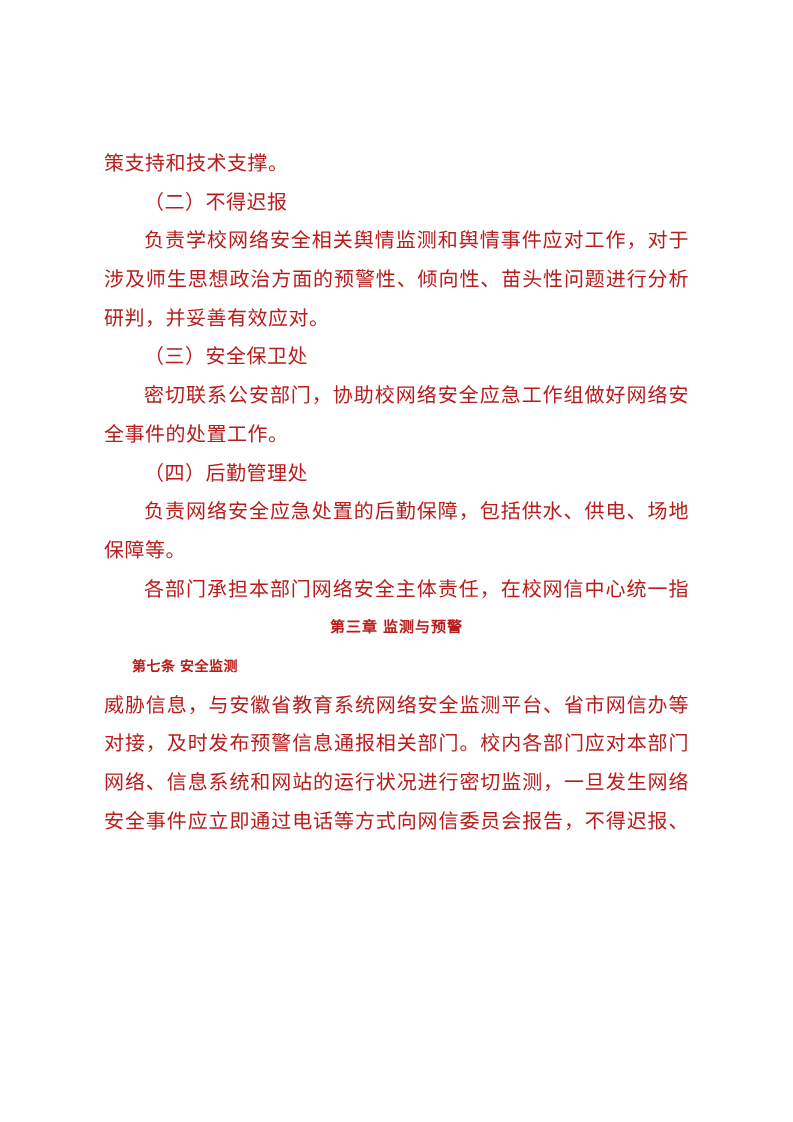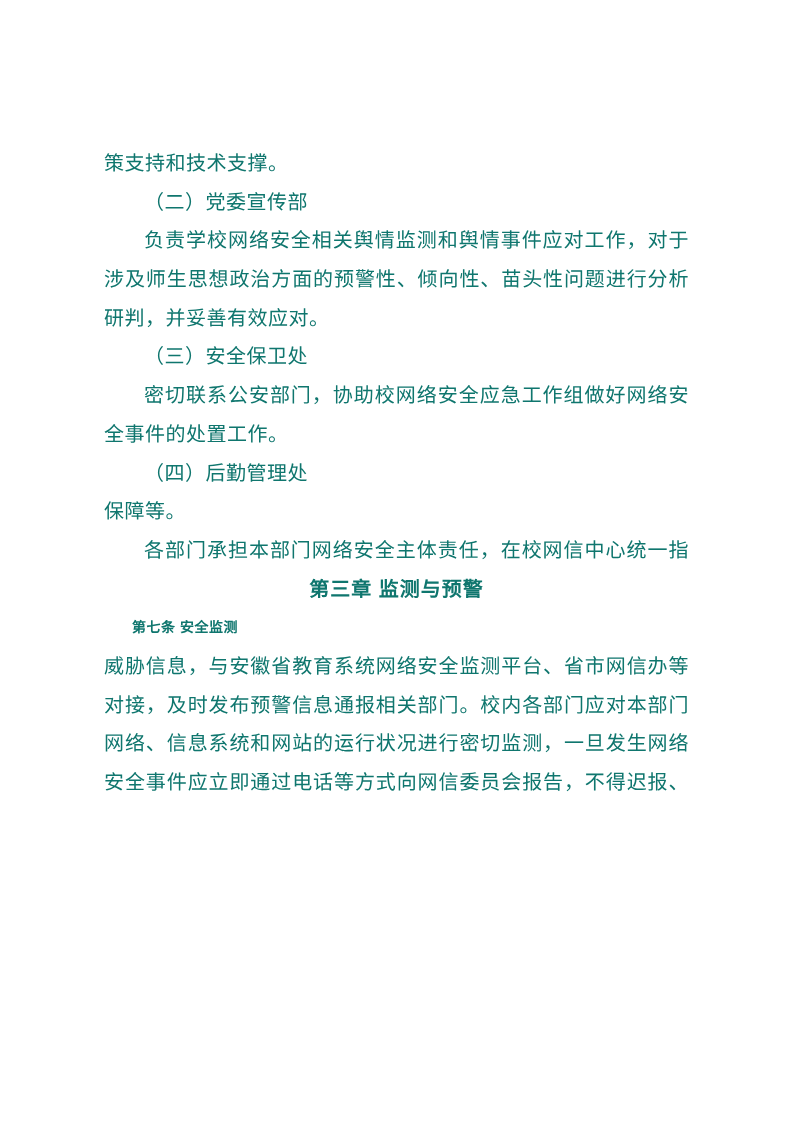--- a/index.html
+++ b/index.html
@@ -7,62 +7,63 @@
     padding: 0;
     background: #ffffff;
   }
   .page {
     position: relative;
     width: 793px;
     height: 1122px;
     background: #ffffff;
     box-sizing: border-box;
     padding: 144px 104px 0 104px;
-    color: #0f766e;
+    color: #b91c1c;
     font-family: "Liberation Serif", "DejaVu Serif", serif;
     overflow: hidden;
   }
   .ln {
     height: 38.7px;
     line-height: 38.7px;
     font-size: 20px;
     letter-spacing: 0.5px;
   }
   .indent { text-indent: 2em; }
   .just {
     text-align: justify;
     text-align-last: justify;
   }
   .chapter {
     text-align: center;
     font-weight: 700;
-    font-size: 20px;
+    font-size: 15px;
     letter-spacing: 1px;
     font-family: "Liberation Sans", "DejaVu Sans", sans-serif;
   }
   .article {
     font-weight: 700;
     font-size: 14px;
     text-indent: 2em;
     font-family: "Liberation Sans", "DejaVu Sans", sans-serif;
   }
 </style>
 </head>
 <body>
 
 <div class="page">
   <div class="ln">策支持和技术支撑。</div>
-  <div class="ln indent">（二）党委宣传部</div>
+  <div class="ln indent">（二）不得迟报</div>
   <div class="ln indent just">负责学校网络安全相关舆情监测和舆情事件应对工作，对于</div>
   <div class="ln just">涉及师生思想政治方面的预警性、倾向性、苗头性问题进行分析</div>
   <div class="ln">研判，并妥善有效应对。</div>
   <div class="ln indent">（三）安全保卫处</div>
   <div class="ln indent just">密切联系公安部门，协助校网络安全应急工作组做好网络安</div>
   <div class="ln">全事件的处置工作。</div>
   <div class="ln indent">（四）后勤管理处</div>
+  <div class="ln indent just">负责网络安全应急处置的后勤保障，包括供水、供电、场地</div>
   <div class="ln">保障等。</div>
   <div class="ln indent just">各部门承担本部门网络安全主体责任，在校网信中心统一指</div>
   <div class="ln chapter">第三章 监测与预警</div>
   <div class="ln article">第七条 安全监测</div>
   <div class="ln just">威胁信息，与安徽省教育系统网络安全监测平台、省市网信办等</div>
   <div class="ln just">对接，及时发布预警信息通报相关部门。校内各部门应对本部门</div>
   <div class="ln just">网络、信息系统和网站的运行状况进行密切监测，一旦发生网络</div>
   <div class="ln just">安全事件应立即通过电话等方式向网信委员会报告，不得迟报、</div>
 </div>
 

